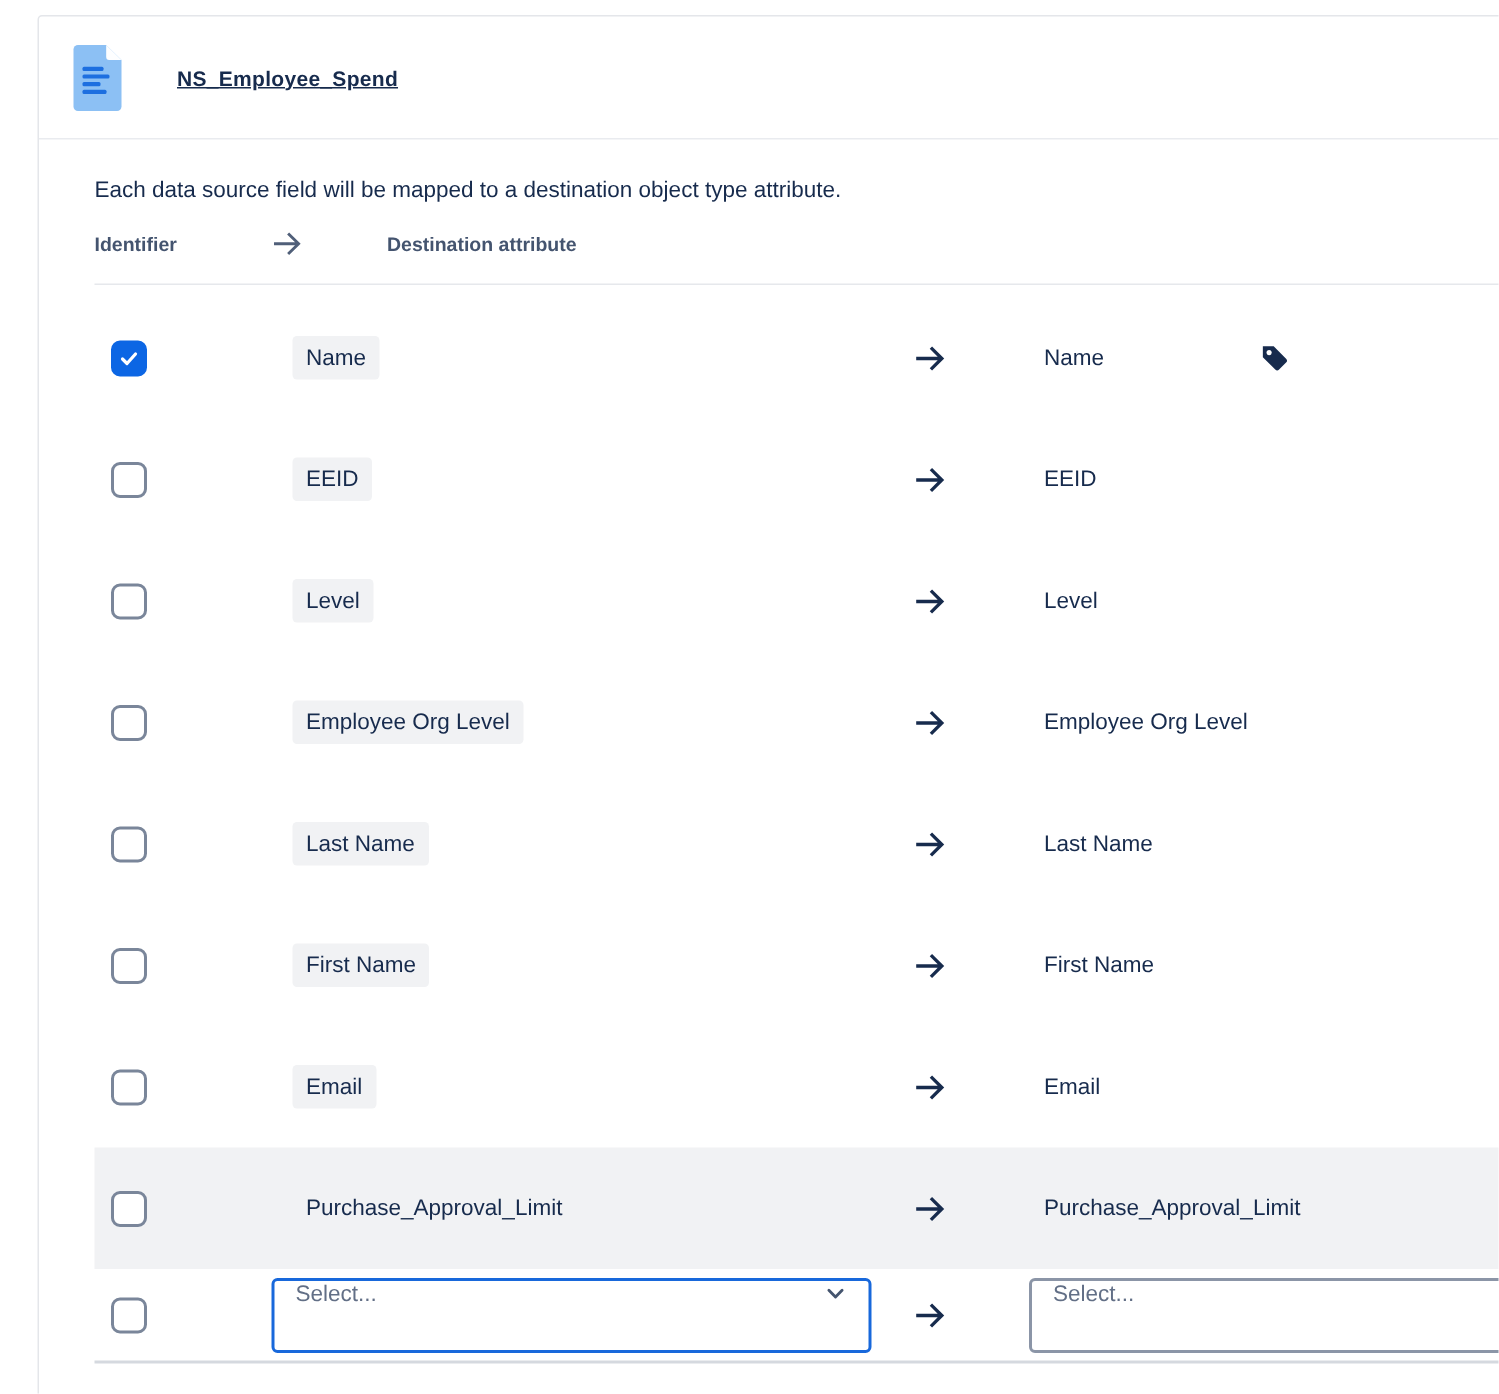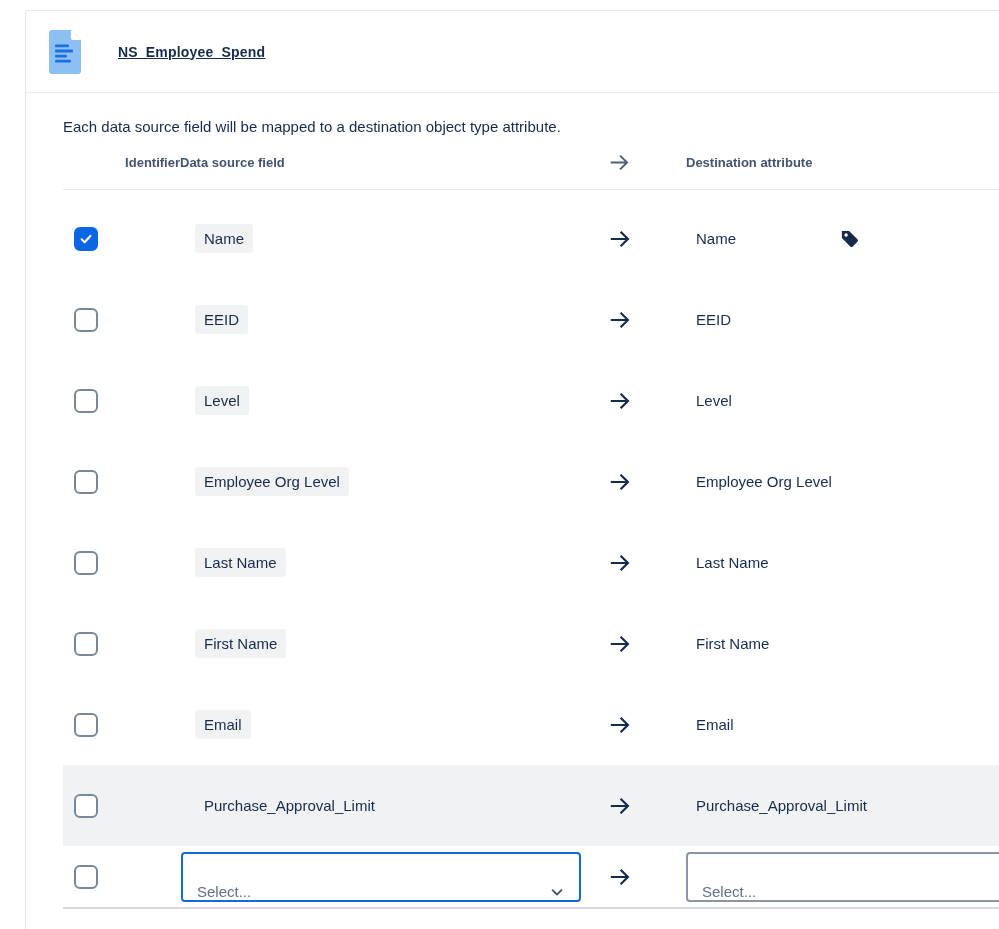--- a/index.html
+++ b/index.html
@@ -45,21 +45,21 @@
   .thead {
     display: flex;
     align-items: center;
     height: 53px;
     border-bottom: 1px solid #E6E8EC;
     font-size: 13px;
     font-weight: 700;
     color: #44546F;
   }
   .col { box-sizing: border-box; }
-  .col-id   { width: 117px; flex: none; text-align: right; }
+  .col-id   { width: 117px; flex: none; }
   .col-src  { width: 428px; flex: none; }
   .col-arrow{ width: 78px;  flex: none; display: flex; align-items: center; }
   .col-dest { flex: 1; display: flex; align-items: center; }
   .thead .col-dest { padding-left: 0; }
   .rows { margin-top: 8px; }
   .row {
     display: flex;
     align-items: center;
     height: 81px;
   }
@@ -96,21 +96,21 @@
     height: 61px;
     border-bottom: 2px solid #D5D9DF;
   }
   .row.new-row .col-dest { padding-left: 0; }
   .select {
     box-sizing: border-box;
     height: 50px;
     border-radius: 4px;
     background: #fff;
     display: flex;
-    align-items: flex-end;
+    align-items: flex-start;
     padding: 0 14px;
     font-size: 15px;
     color: #626F86;
     cursor: pointer;
   }
   .select .sel-text { flex: 1; }
   .select.focused {
     border: 2px solid #1868DB;
     width: 400px;
     margin-left: 1px;
@@ -137,21 +137,20 @@
       </svg>
     </span>
     <span class="card-title">NS_Employee_Spend</span>
   </div>
 
   <div class="card-body">
     <div class="intro">Each data source field will be mapped to a destination object type attribute.</div>
 
     <div class="thead">
       <div class="col col-id">Identifier</div>
-      <div class="col col-src">Data source field</div>
       <div class="col col-arrow">
         <span class="arrow">
           <svg width="23" height="23" viewBox="0 0 24 24">
               <path d="M2.8 12h17.2M12.6 4.8L19.9 12l-7.3 7.2" fill="none" stroke="currentColor" stroke-width="2"></path>
             </svg>
         </span>
       </div>
       <div class="col col-dest">Destination attribute</div>
     </div>
 

